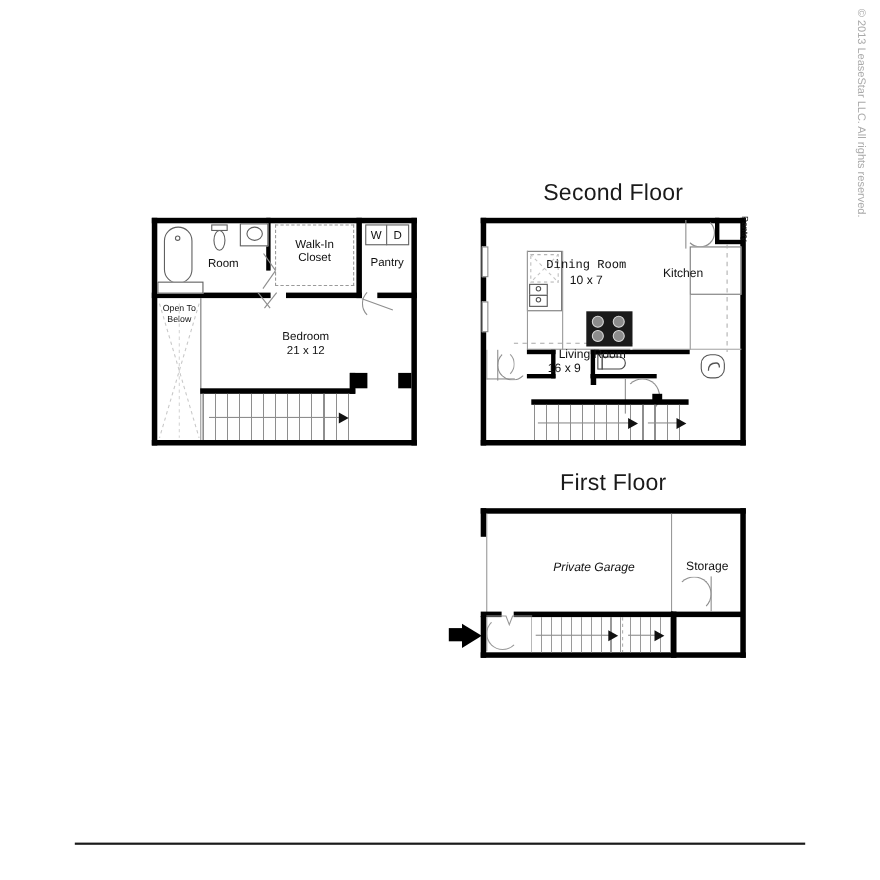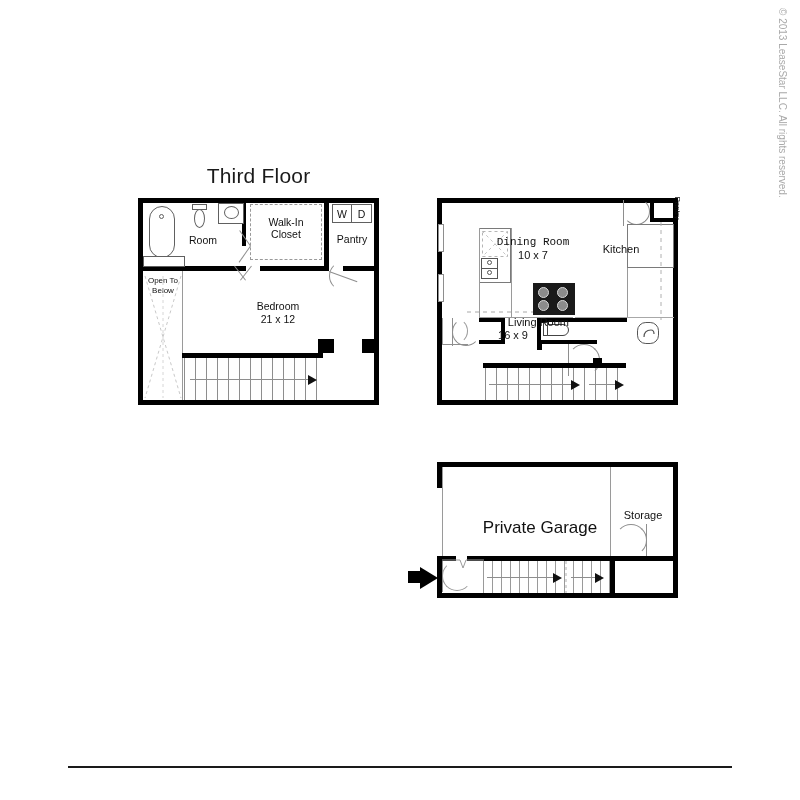--- a/index.html
+++ b/index.html
@@ -137,21 +137,20 @@
 </style>
 </head>
 <body>
 
 <div id="page">
 
   <div class="copyright-wrap">
     <div class="copyright-inner">© 2013 LeaseStar LLC. All rights reserved.</div>
   </div>
 
-  <div class="floor-title" style="left:138px; top:164px; width:241px;">Third Floor</div>
 
   <div class="plan" id="third-floor" style="left:138px; top:198px; width:241px; height:207px;">
 
     <div class="w" style="left:0px;  top:0px;   width:241px; height:5px;"></div>
     <div class="w" style="left:0px;  top:202px; width:241px; height:5px;"></div>
     <div class="w" style="left:0px;  top:0px;   width:5px;   height:207px;"></div>
     <div class="w" style="left:236px;top:0px;   width:5px;   height:207px;"></div>
 
     <div class="w" style="left:0px;   top:68px; width:108px; height:5px;"></div>
     <div class="w" style="left:122px; top:68px; width:69px;  height:5px;"></div>
@@ -208,20 +207,21 @@
     <div class="w" style="left:44px; top:155px; width:141px; height:5px;"></div>
     <div class="w" style="left:180px; top:141px; width:5px; height:19px;"></div>
     <div class="w" style="left:180px; top:141px; width:16px; height:14px;"></div>
     <div class="w" style="left:224px; top:141px; width:12px; height:14px;"></div>
 
     <div class="treads" style="left:46px; top:160px; width:142px; height:42px;"></div>
     <div class="arrow-line" style="left:52px; top:181px; width:120px;"></div>
     <div class="arrow-head" style="left:170px; top:177px;"></div>
   </div>
 
+  <div class="floor-title" style="left:437px; top:164px; width:241px;">Second Floor</div>
 
 
   <div class="plan" id="second-floor" style="left:437px; top:198px; width:241px; height:207px;">
 
     <div class="w" style="left:0px;  top:0px;   width:241px; height:5px;"></div>
     <div class="w" style="left:0px;  top:202px; width:241px; height:5px;"></div>
     <div class="w" style="left:0px;  top:0px;   width:5px;   height:207px;"></div>
     <div class="w" style="left:236px;top:0px;   width:5px;   height:207px;"></div>
 
     <div class="fixture" style="left:1px; top:26px; width:6px; height:28px; border-color:#8e8e8e; background:#fff;"></div>
@@ -302,33 +302,34 @@
 
     <div class="w" style="left:46px; top:165px; width:143px; height:5px;"></div>
     <div class="w" style="left:156px; top:160px; width:9px; height:7px;"></div>
     <div class="treads" style="left:48px; top:170px; width:140px; height:32px;"></div>
     <div class="arrow-line" style="left:52px; top:186px; width:84px;"></div>
     <div class="arrow-head" style="left:134px; top:182px;"></div>
     <div class="arrow-line" style="left:152px; top:186px; width:32px;"></div>
     <div class="arrow-head" style="left:178px; top:182px;"></div>
   </div>
 
+  <div class="floor-title" style="left:437px; top:427px; width:241px;">First Floor</div>
 
   <div class="plan" id="first-floor" style="left:437px; top:462px; width:241px; height:136px;">
 
     <div class="w" style="left:0px;  top:0px;   width:241px; height:5px;"></div>
     <div class="w" style="left:0px;  top:131px; width:241px; height:5px;"></div>
     <div class="w" style="left:0px;  top:0px;   width:5px;   height:26px;"></div>
     <div class="w" style="left:0px;  top:98px;  width:5px;   height:38px;"></div>
     <div class="w" style="left:236px;top:0px;   width:5px;   height:136px;"></div>
 
     <div class="thin" style="left:173px; top:5px; width:1px; height:93px;"></div>
     <div class="thin" style="left:5px; top:5px; width:1px; height:93px;"></div>
 
-    <div class="label" style="left:38px; top:60px; width:130px; font-size:17px;">Private Garage</div>
+    <div class="label" style="left:38px; top:48px; width:130px; font-size:11px;font-style:italic;">Private Garage</div>
     <div class="label" style="left:176px; top:47px; width:60px; font-size:11px;">Storage</div>
 
     <div class="w" style="left:30px; top:94px; width:145px; height:5px;"></div>
     <div class="w" style="left:0px;  top:94px; width:19px;  height:5px;"></div>
     <div class="w" style="left:173px; top:94px; width:5px; height:42px;"></div>
     <div class="w" style="left:173px; top:94px; width:64px; height:5px;"></div>
 
     <div class="swing" style="left:178px; top:62px; width:32px; height:32px; border-color:#8e8e8e; border-bottom-color:transparent; border-left-color:transparent;"></div>
     <div class="door-leaf" style="left:209px; top:62px; width:1px; height:32px;"></div>
 

